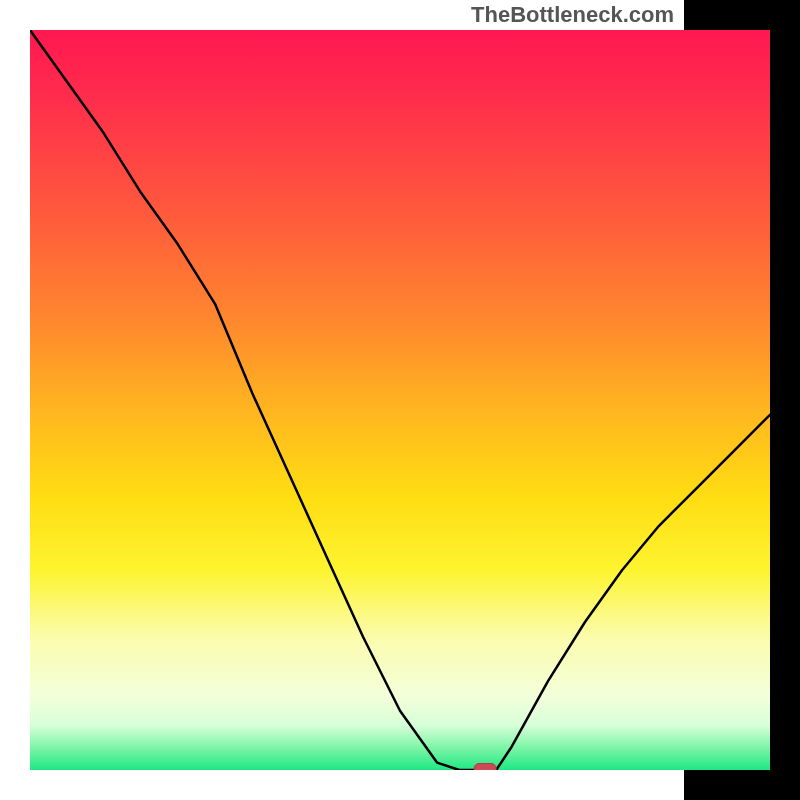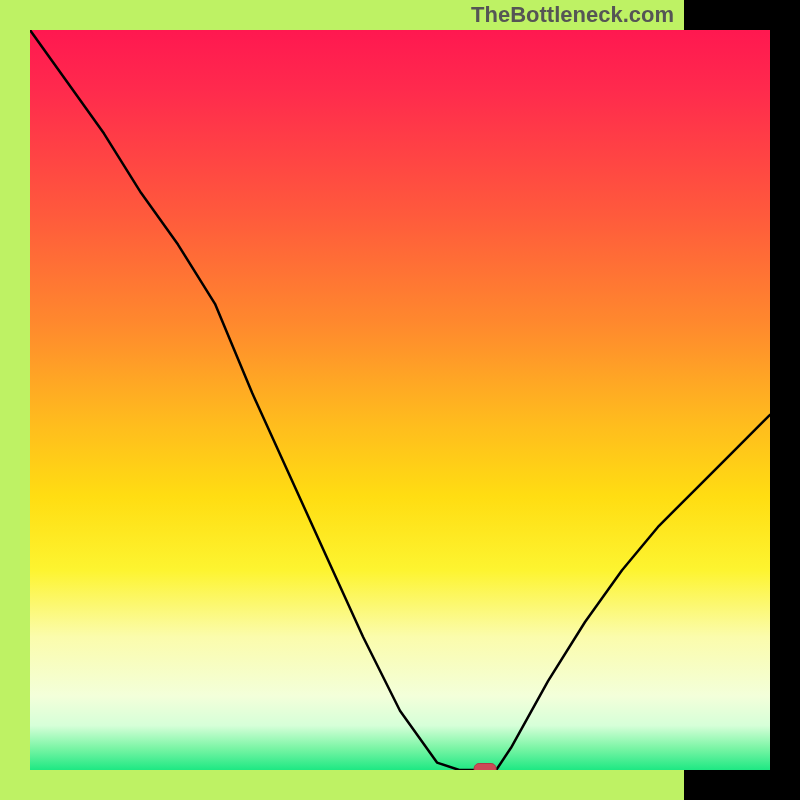--- a/index.html
+++ b/index.html
@@ -8,21 +8,21 @@
     width: 800px;
     height: 800px;
     background: #000;
     overflow: hidden;
     font-family: Arial, Helvetica, sans-serif;
   }
   .outer {
     position: relative;
     width: 684px;
     height: 800px;
-    background: #bef264;
+    background: #ffffff;
   }
   .watermark {
     position: absolute;
     top: 2px;
     right: 10px;
     color: #555;
     font-size: 22px;
     font-weight: 600;
     z-index: 10;
     user-select: none;

